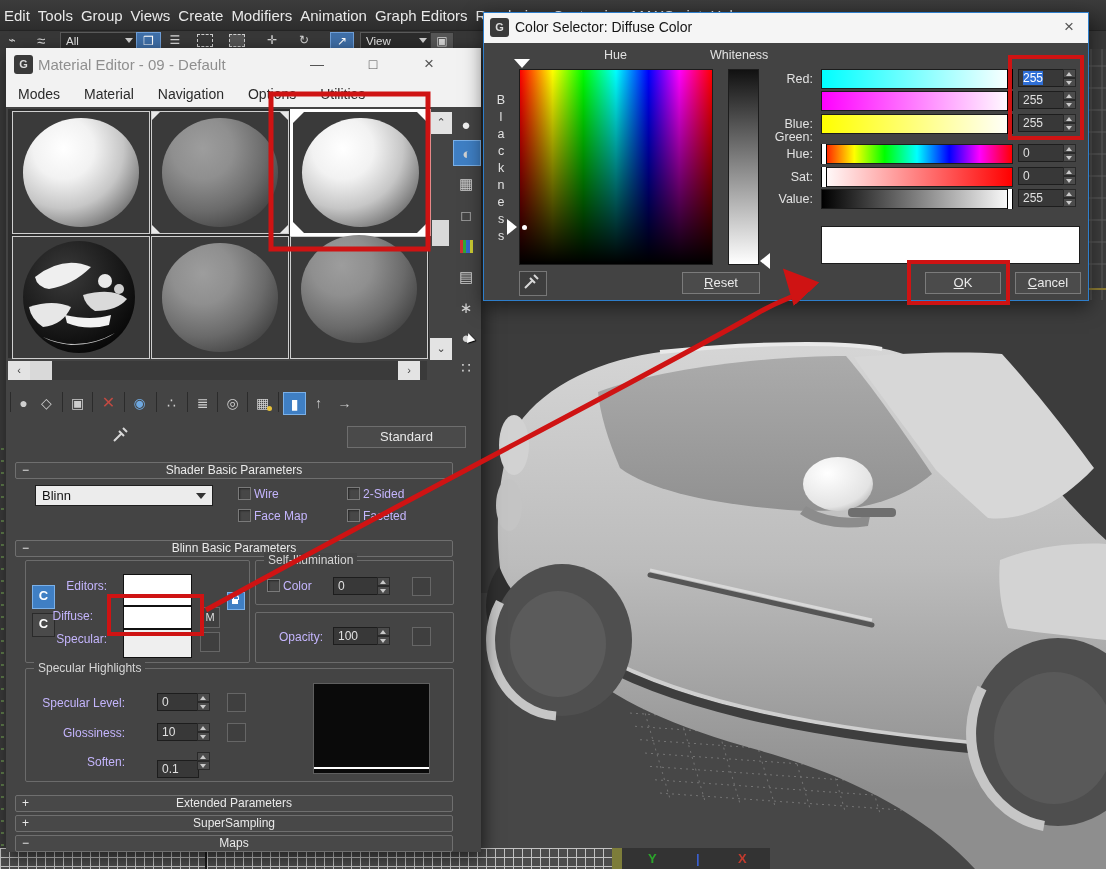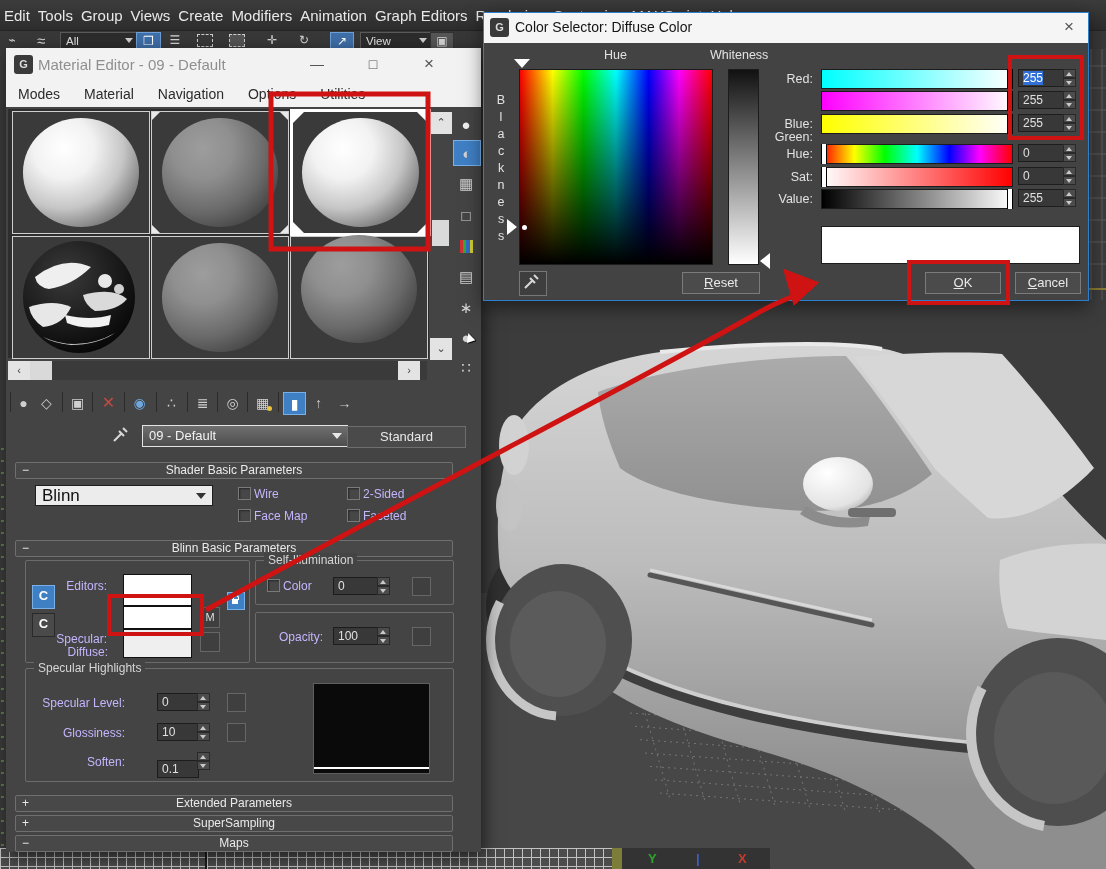--- a/index.html
+++ b/index.html
@@ -352,31 +352,27 @@
       <span class="ico on" style="left:277px;">▮</span>
       <span class="ico" style="left:302px;">↑</span>
       <span class="ico" style="left:328px;">→</span>
     </div>
 
     <span class="abs" style="left:104px;top:377px;width:20px;height:20px;color:#dcdcdc;">
       <svg width="20" height="20">
           <path d="M4 16 L11 9 M9 6 l5 5 M13 3 l4 4" stroke="#d8d8d8" stroke-width="2" fill="none"></path>
         </svg>
     </span>
-    <div class="matcombo">
-      <span>09 - Default</span>
-      <span class="chev"></span>
-    </div>
     <div class="stdbtn">Standard</div>
 
     <div class="rollout" style="left:9px;top:414px;width:436px;">
       <span class="pm">−</span>
       <span>Shader Basic Parameters</span>
     </div>
-    <div class="abs" style="left:29px;top:437px;width:170px;height:19px;background:#ececec;border:1px solid #1f1f1f;color:#111;font-size:17px;line-height:19px;padding-left:6px;">
+    <div class="abs" style="left:29px;top:437px;width:170px;height:19px;background:#ececec;border:1px solid #1f1f1f;color:#111;font-size:13px;line-height:19px;padding-left:6px;">
       <span>Blinn</span>
       <span class="chev" style="position:absolute;right:6px;top:7px;width:0;height:0;border-left:5px solid transparent;border-right:5px solid transparent;border-top:6px solid #333;"></span>
     </div>
     <span class="cb" style="left:232px;top:439px;"></span>
     <span class="lbl" style="left:248px;top:439px;text-align:left;">Wire</span>
     <span class="cb" style="left:341px;top:439px;"></span>
     <span class="lbl" style="left:357px;top:439px;text-align:left;">2-Sided</span>
     <span class="cb" style="left:232px;top:461px;"></span>
     <span class="lbl" style="left:248px;top:461px;text-align:left;">Face Map</span>
     <span class="cb" style="left:341px;top:461px;"></span>
@@ -384,21 +380,21 @@
 
     <div class="rollout" style="left:9px;top:492px;width:436px;">
       <span class="pm">−</span>
       <span>Blinn Basic Parameters</span>
     </div>
 
     <div class="groupbox" style="left:19px;top:512px;width:223px;height:101px;"></div>
     <div class="lockbtn on" style="left:26px;top:537px;">C</div>
     <div class="lockbtn" style="left:26px;top:565px;">C</div>
     <span class="lbl" style="left:41px;top:531px;width:60px;">Editors:</span>
-    <span class="lbl" style="left:42px;top:561px;width:60px;margin-top:36px;">Diffuse:</span>
+    <span class="lbl" style="left:27px;top:561px;width:60px;">Diffuse:</span>
     <span class="lbl" style="left:41px;top:584px;width:60px;">Specular:</span>
     <div class="swatch" style="left:117px;top:526px;width:67px;height:30px;background:#ffffff;"></div>
     <div class="swatch" style="left:117px;top:558px;width:67px;height:21px;background:#ffffff;"></div>
     <div class="swatch" style="left:117px;top:581px;width:67px;height:27px;background:#efefef;"></div>
     <div class="mapbtn" style="left:194px;top:559px;width:18px;height:19px;line-height:19px;">M</div>
     <div class="mapbtn" style="left:194px;top:584px;width:18px;height:18px;"></div>
     <div class="abs" style="left:221px;top:544px;width:16px;height:16px;background:#3f7fc4;border:1px solid #7ab0e8;">
       <i style="position:absolute;left:4px;top:6px;width:6px;height:5px;background:#fff;"></i>
       <i style="position:absolute;left:5px;top:2px;width:4px;height:4px;border:1px solid #fff;border-bottom:none;border-radius:3px 3px 0 0;"></i>
     </div>

